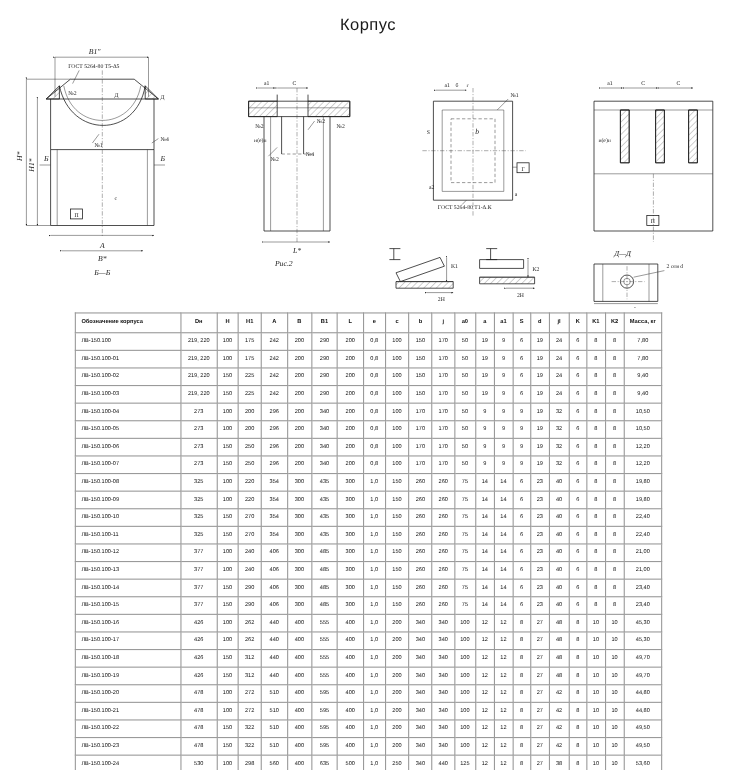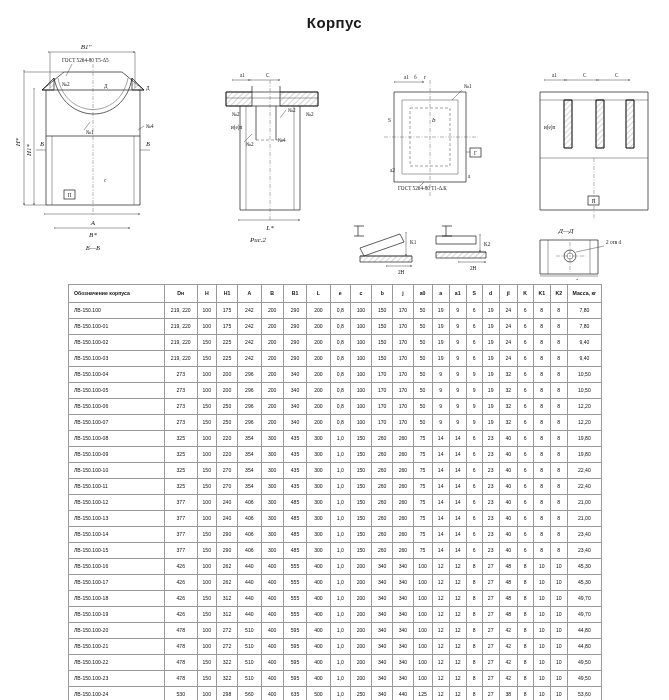--- a/index.html
+++ b/index.html
@@ -20,21 +20,21 @@
     width: 669px;
     height: 700px;
   }
   .title {
     position: absolute;
     top: 14px;
     left: 0;
     width: 669px;
     text-align: center;
     font-size: 15px;
-    font-weight: bold;
+    font-weight: normal;
     letter-spacing: 0.4px;
   }
   .drawings {
     position: absolute;
     top: 30px;
     left: 0;
     width: 669px;
     height: 250px;
   }
   .drawings svg {

